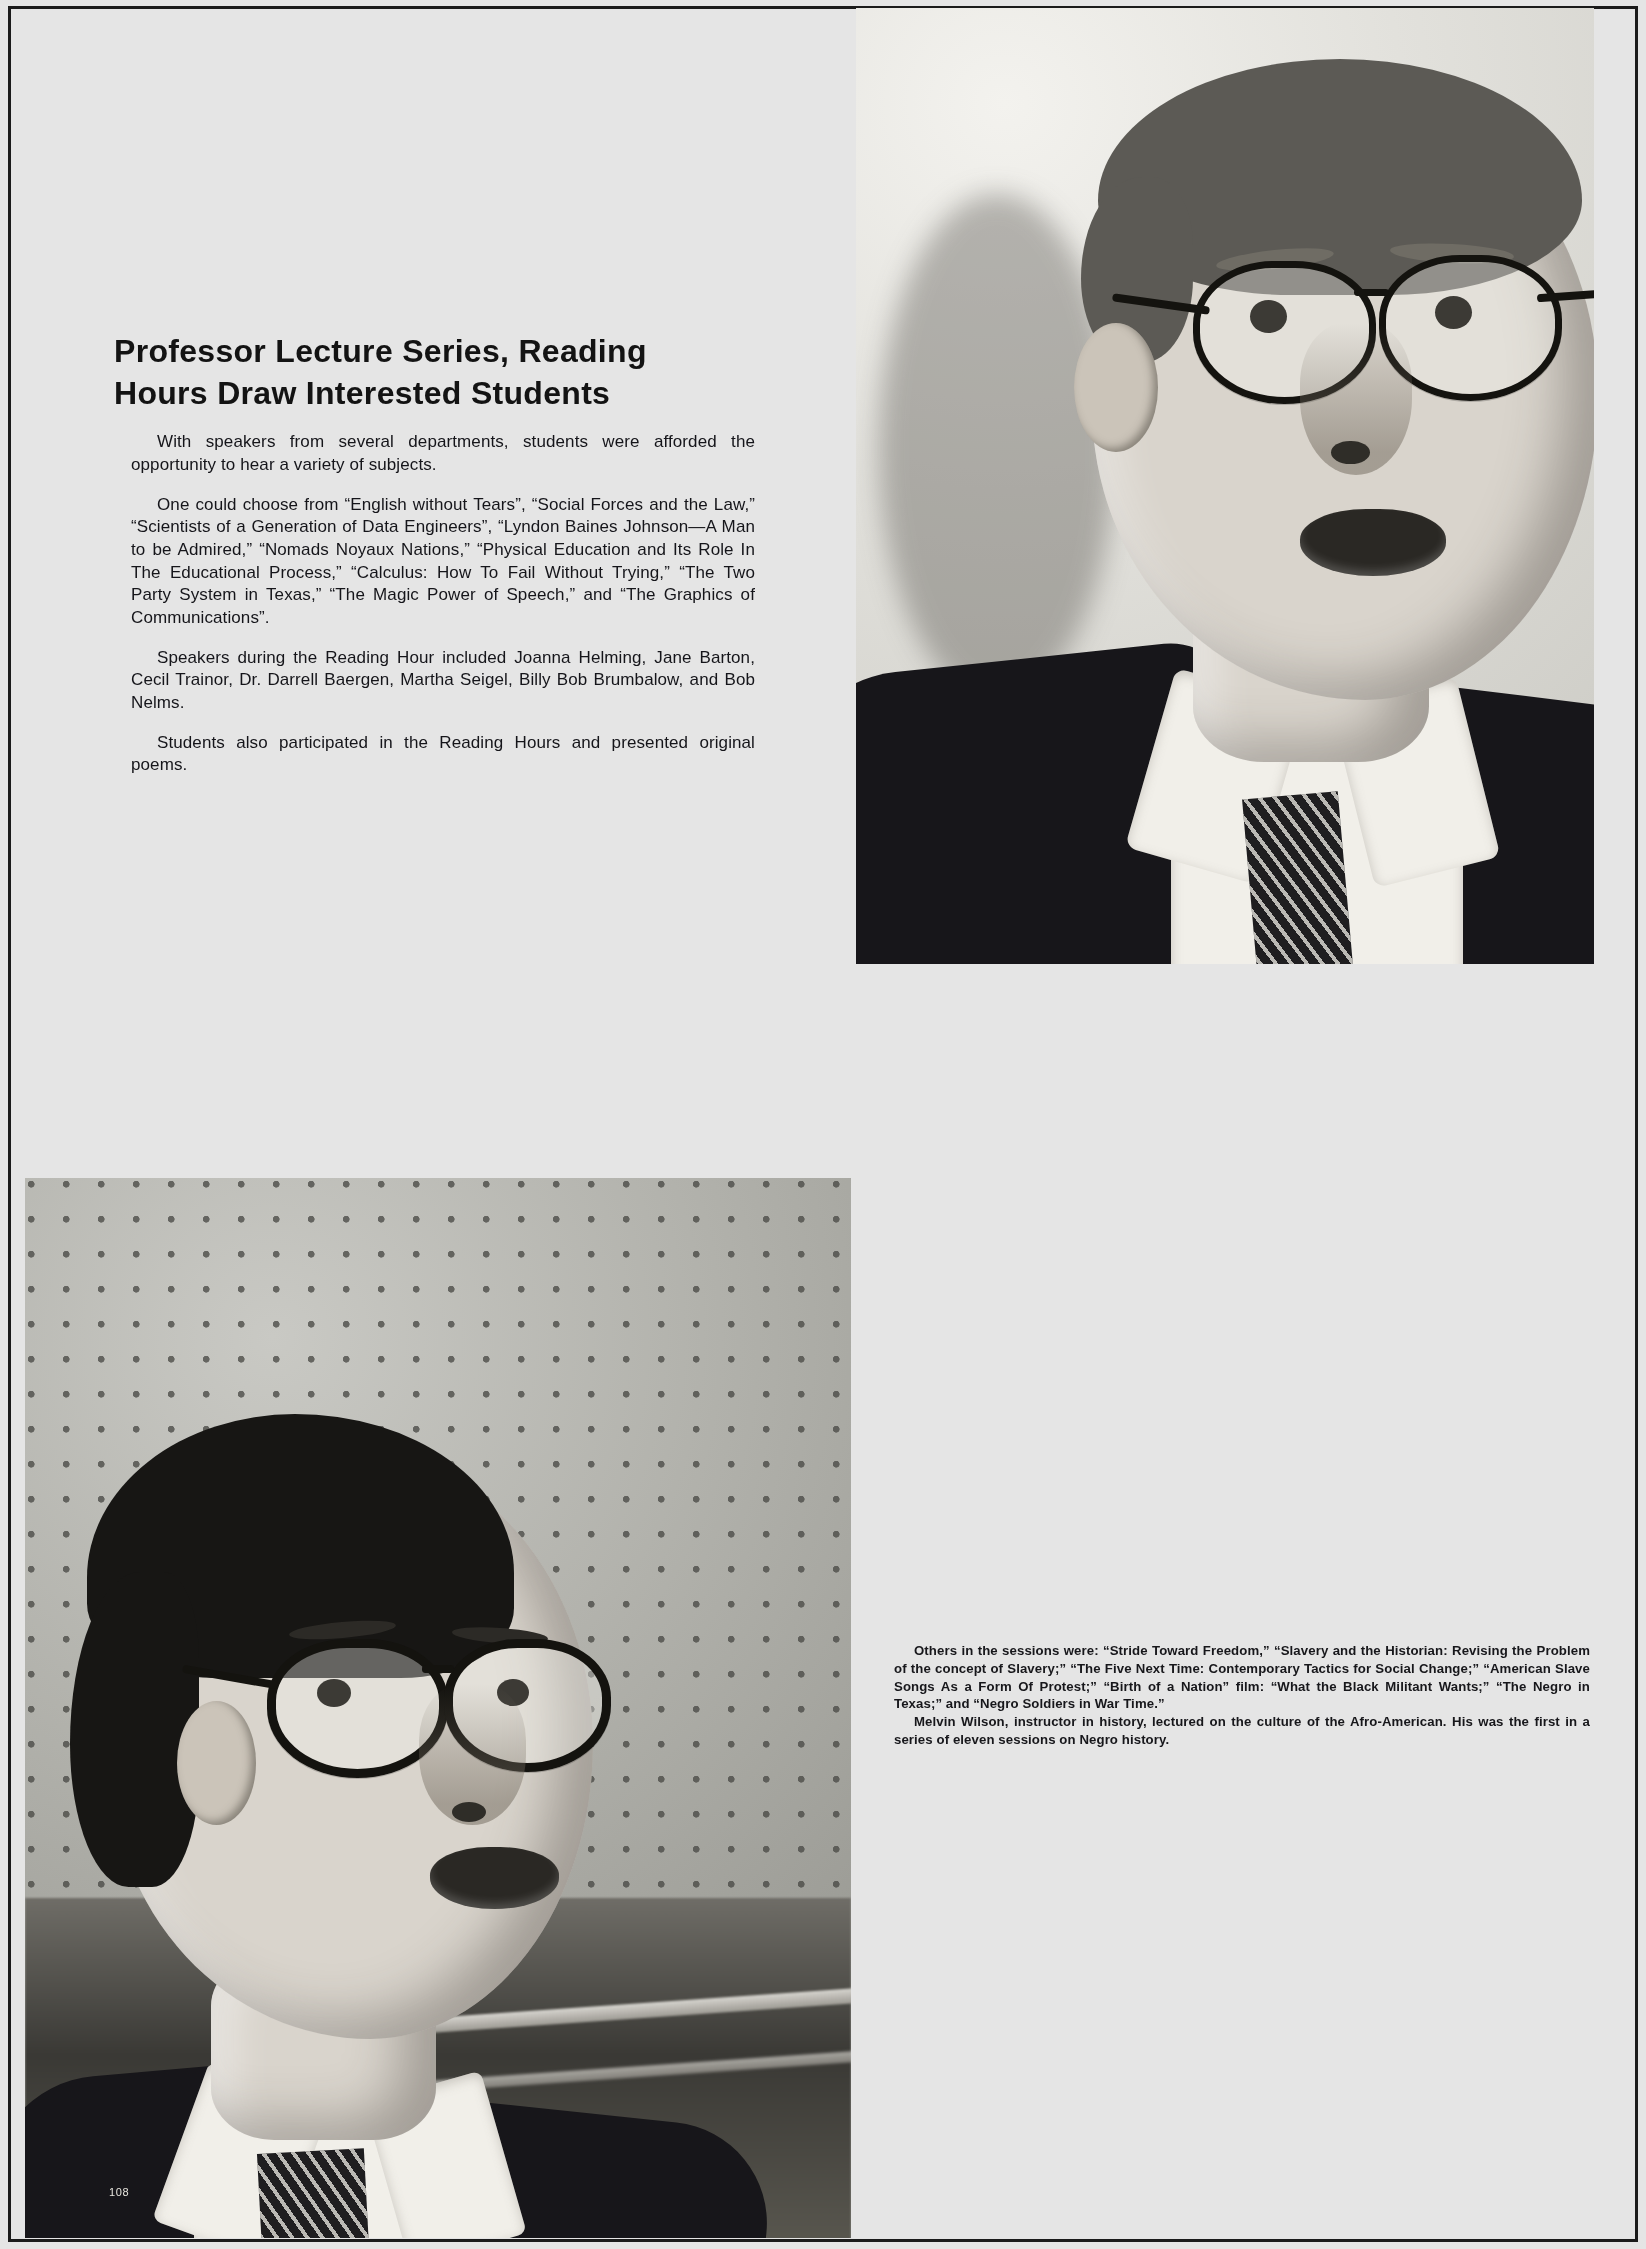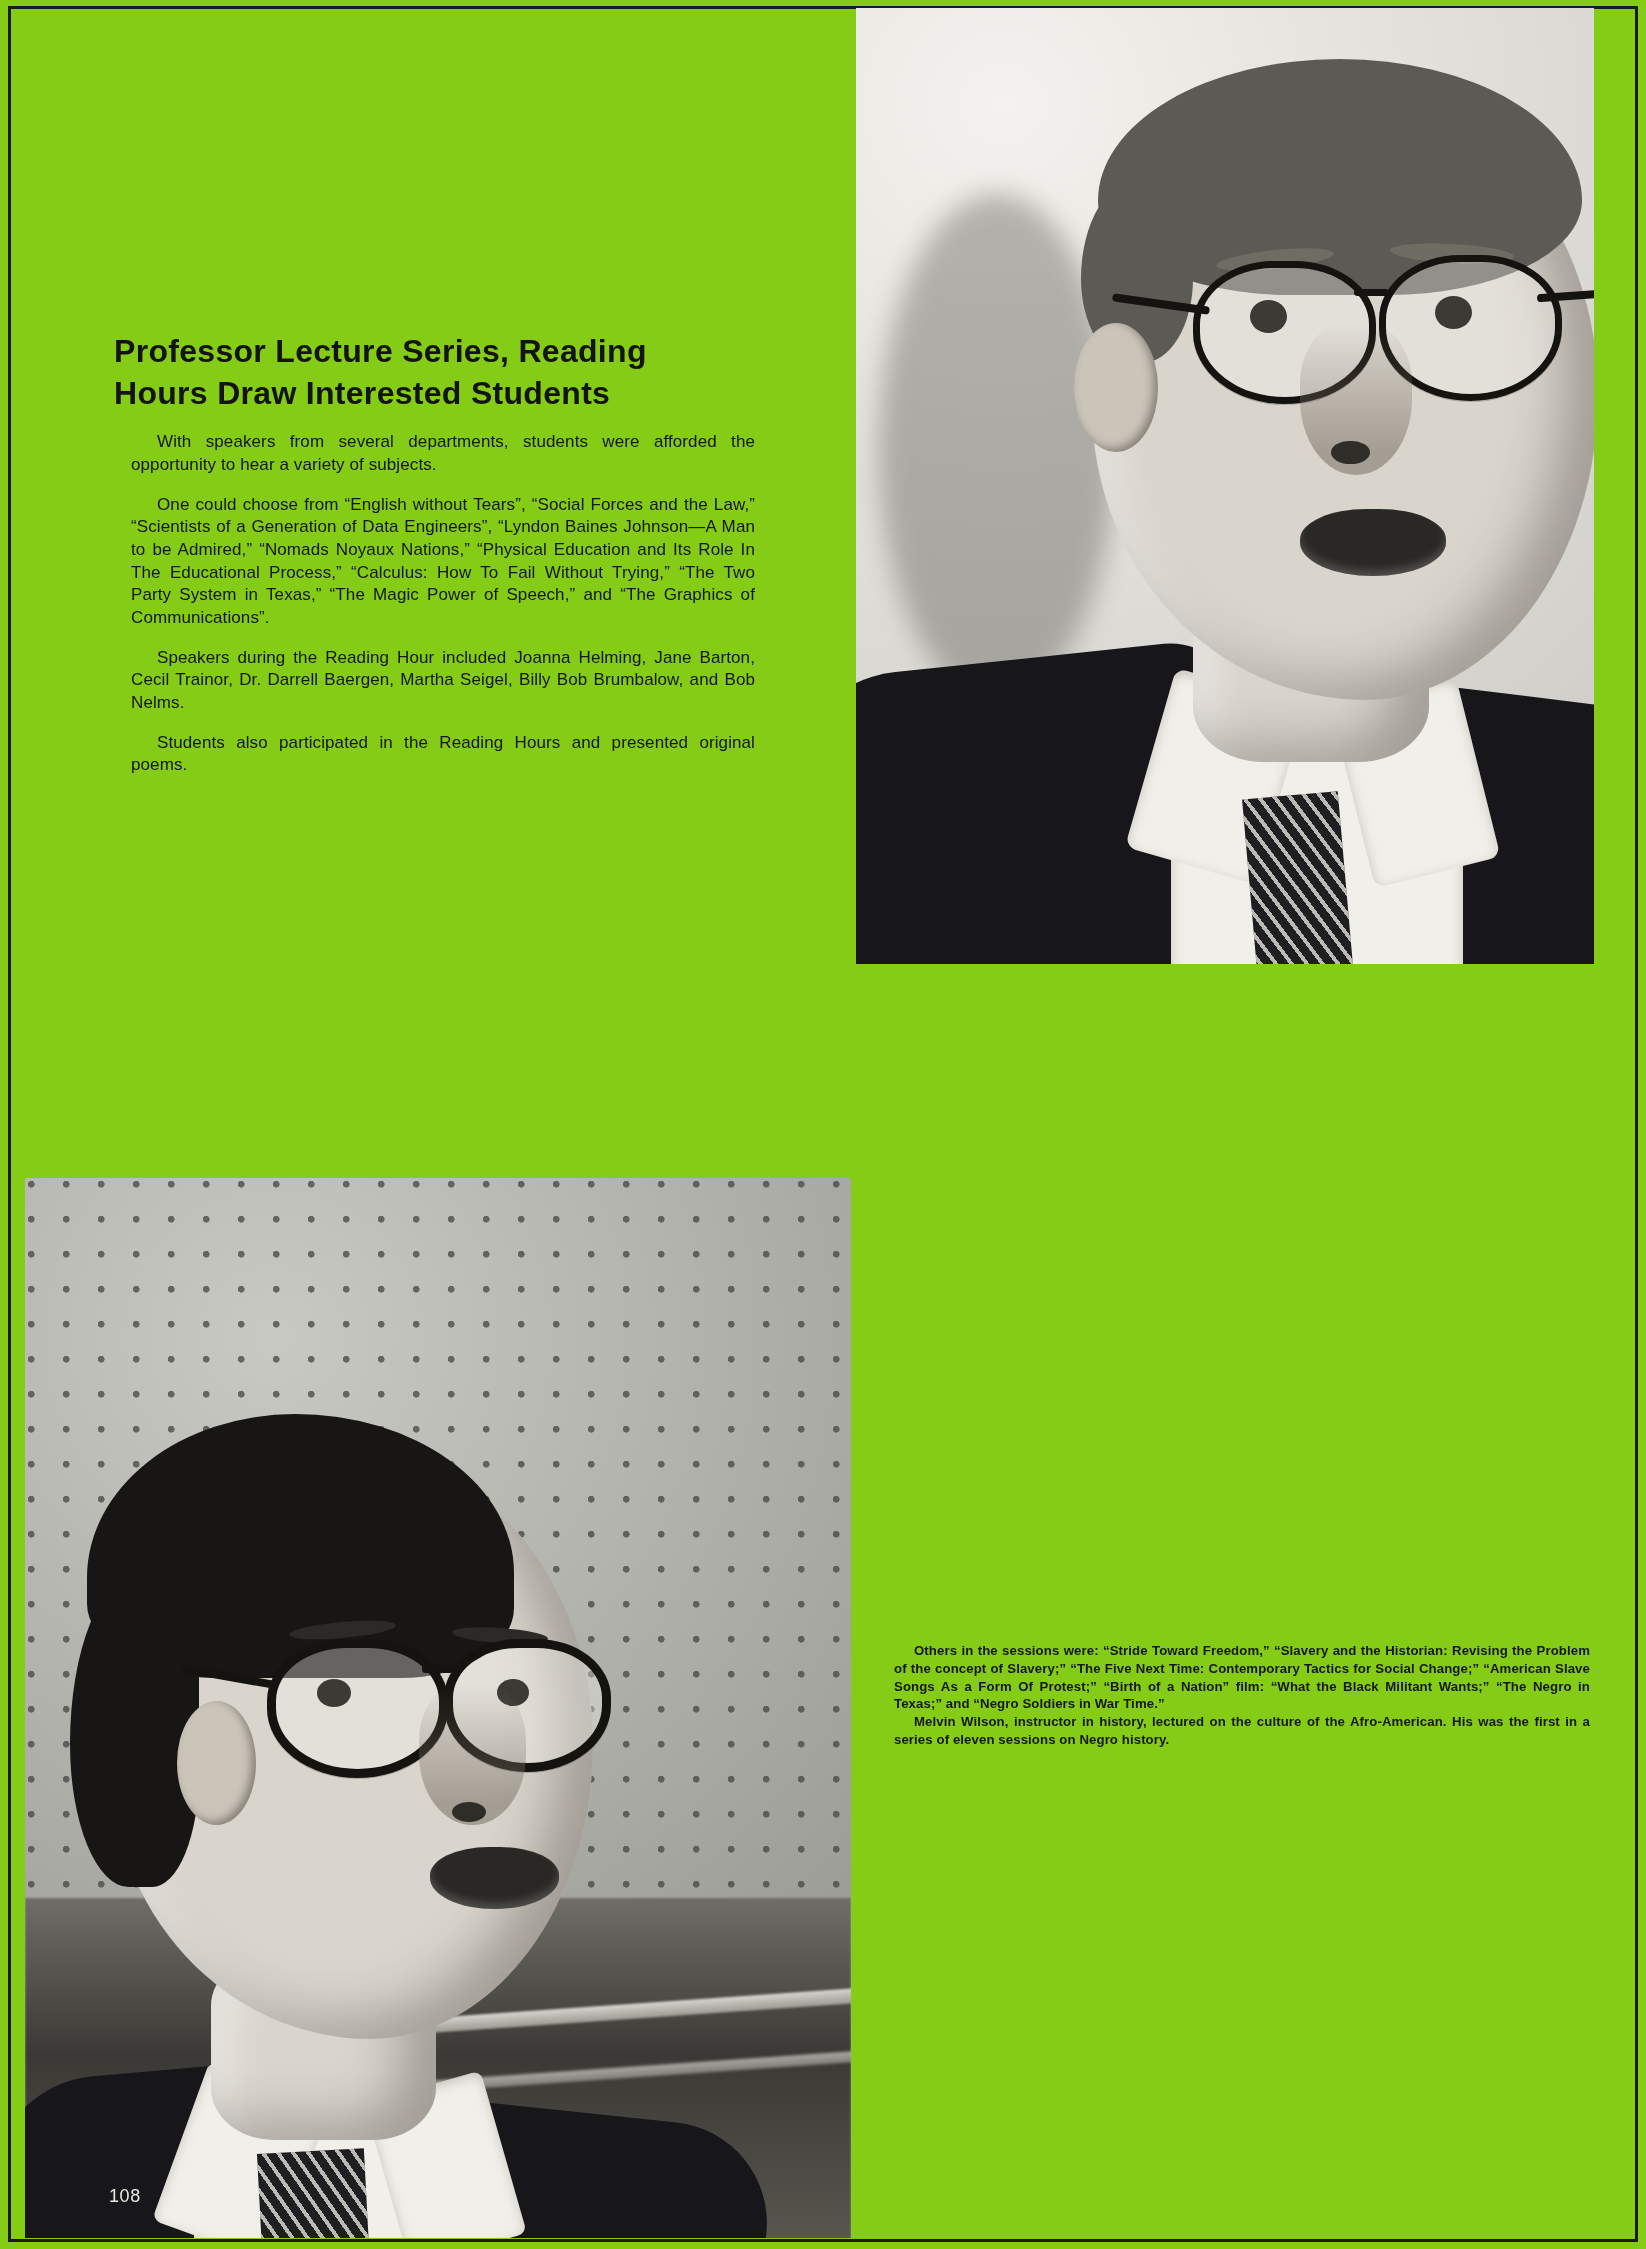--- a/index.html
+++ b/index.html
@@ -4,21 +4,21 @@
 <style>
   html, body {
     margin: 0;
     padding: 0;
     background: #ffffff;
   }
   .page {
     position: relative;
     width: 1647px;
     height: 2250px;
-    background: #84cc16;
+    background: #e5e5e5;
     overflow: hidden;
     font-family: "Liberation Sans", sans-serif;
     color: #16161a;
   }
   
   .page-frame {
     position: absolute;
     left: 7.9px;
     top: 5.6px;
     width: 1630px;
@@ -204,21 +204,21 @@
     font-weight: bold;
     letter-spacing: 0.1px;
   }
   .caption p { margin: 0; text-indent: 20px; }
 
   
   .page-number {
     position: absolute;
     left: 110px;
     top: 2186px;
-    font-size: 18px;
+    font-size: 11px;
     color: #e9e7e0;
     letter-spacing: 0.6px;
     font-family: "Liberation Sans", sans-serif;
   }
 </style>
 </head>
 <body>
 
 <div class="page">
   <div class="page-frame"></div>

